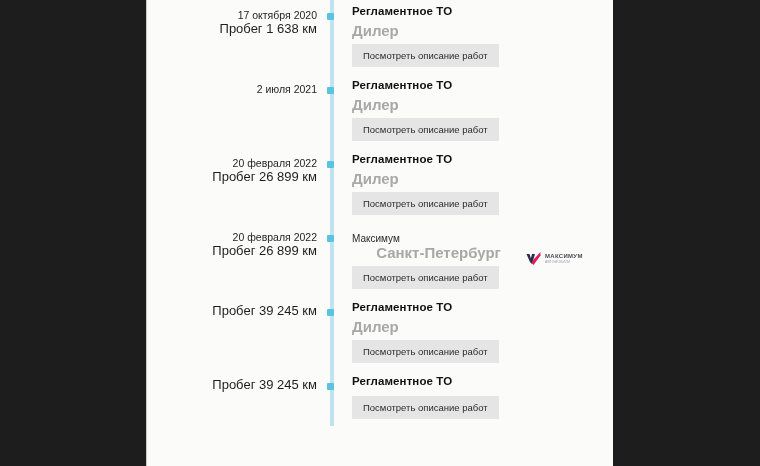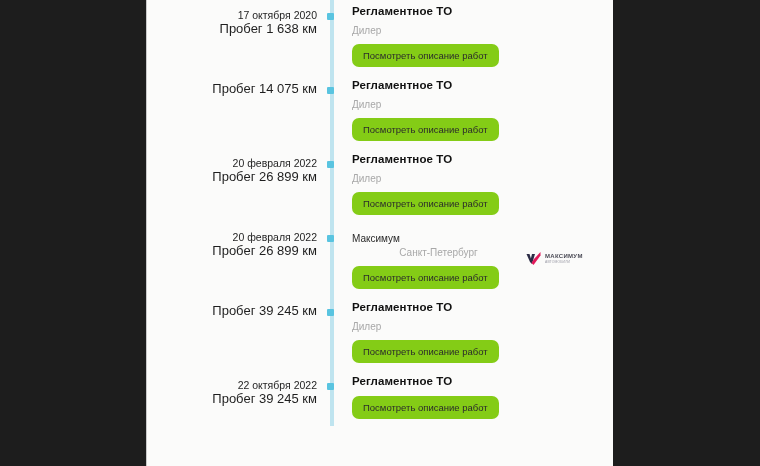--- a/index.html
+++ b/index.html
@@ -129,34 +129,35 @@
   }
 
   .event-org {
     font-size: 10px;
     color: #2a2a2a;
     line-height: 14px;
     margin-top: 6px;
   }
 
   .event-sub {
-    font-size: 10px;
+    font-size: 15px;
     color: #a8a8a8;
     line-height: 13px;
     margin-top: 5px;
+    font-weight: bold;
   }
   .event-org + .event-sub { margin-top: 0; text-align: center; }
 
   .details-button {
     display: inline-block;
     margin-top: 7px;
     padding: 6px 11px 6px 11px;
-    background: #84cc16;
+    background: #e5e5e5;
     border: none;
-    border-radius: 7px;
+    border-radius: 0;
     font-family: "Liberation Sans", "DejaVu Sans", sans-serif;
     font-size: 9.5px;
     color: #2b2b2b;
     line-height: 11px;
     white-space: nowrap;
     cursor: pointer;
   }
 
   
   .dealer-logo {
@@ -220,21 +221,21 @@
         </div>
         <div class="event-body">
           <div class="event-title">Регламентное ТО</div>
           <div class="event-sub">Дилер</div>
           <button class="details-button">Посмотреть описание работ</button>
         </div>
       </div>
 
       <div class="event">
         <div class="event-date-col">
-          <div class="event-mileage">Пробег 14 075 км</div>
+          <div class="event-date">2 июля 2021</div>
         </div>
         <div class="event-marker-col">
           <div class="marker-dot"></div>
         </div>
         <div class="event-body">
           <div class="event-title">Регламентное ТО</div>
           <div class="event-sub">Дилер</div>
           <button class="details-button">Посмотреть описание работ</button>
         </div>
       </div>
@@ -278,21 +279,20 @@
         </div>
         <div class="event-body">
           <div class="event-title">Регламентное ТО</div>
           <div class="event-sub">Дилер</div>
           <button class="details-button">Посмотреть описание работ</button>
         </div>
       </div>
 
       <div class="event">
         <div class="event-date-col">
-          <div class="event-date">22 октября 2022</div>
           <div class="event-mileage">Пробег 39 245 км</div>
         </div>
         <div class="event-marker-col">
           <div class="marker-dot"></div>
         </div>
         <div class="event-body">
           <div class="event-title">Регламентное ТО</div>
           <button class="details-button">Посмотреть описание работ</button>
         </div>
       </div>

